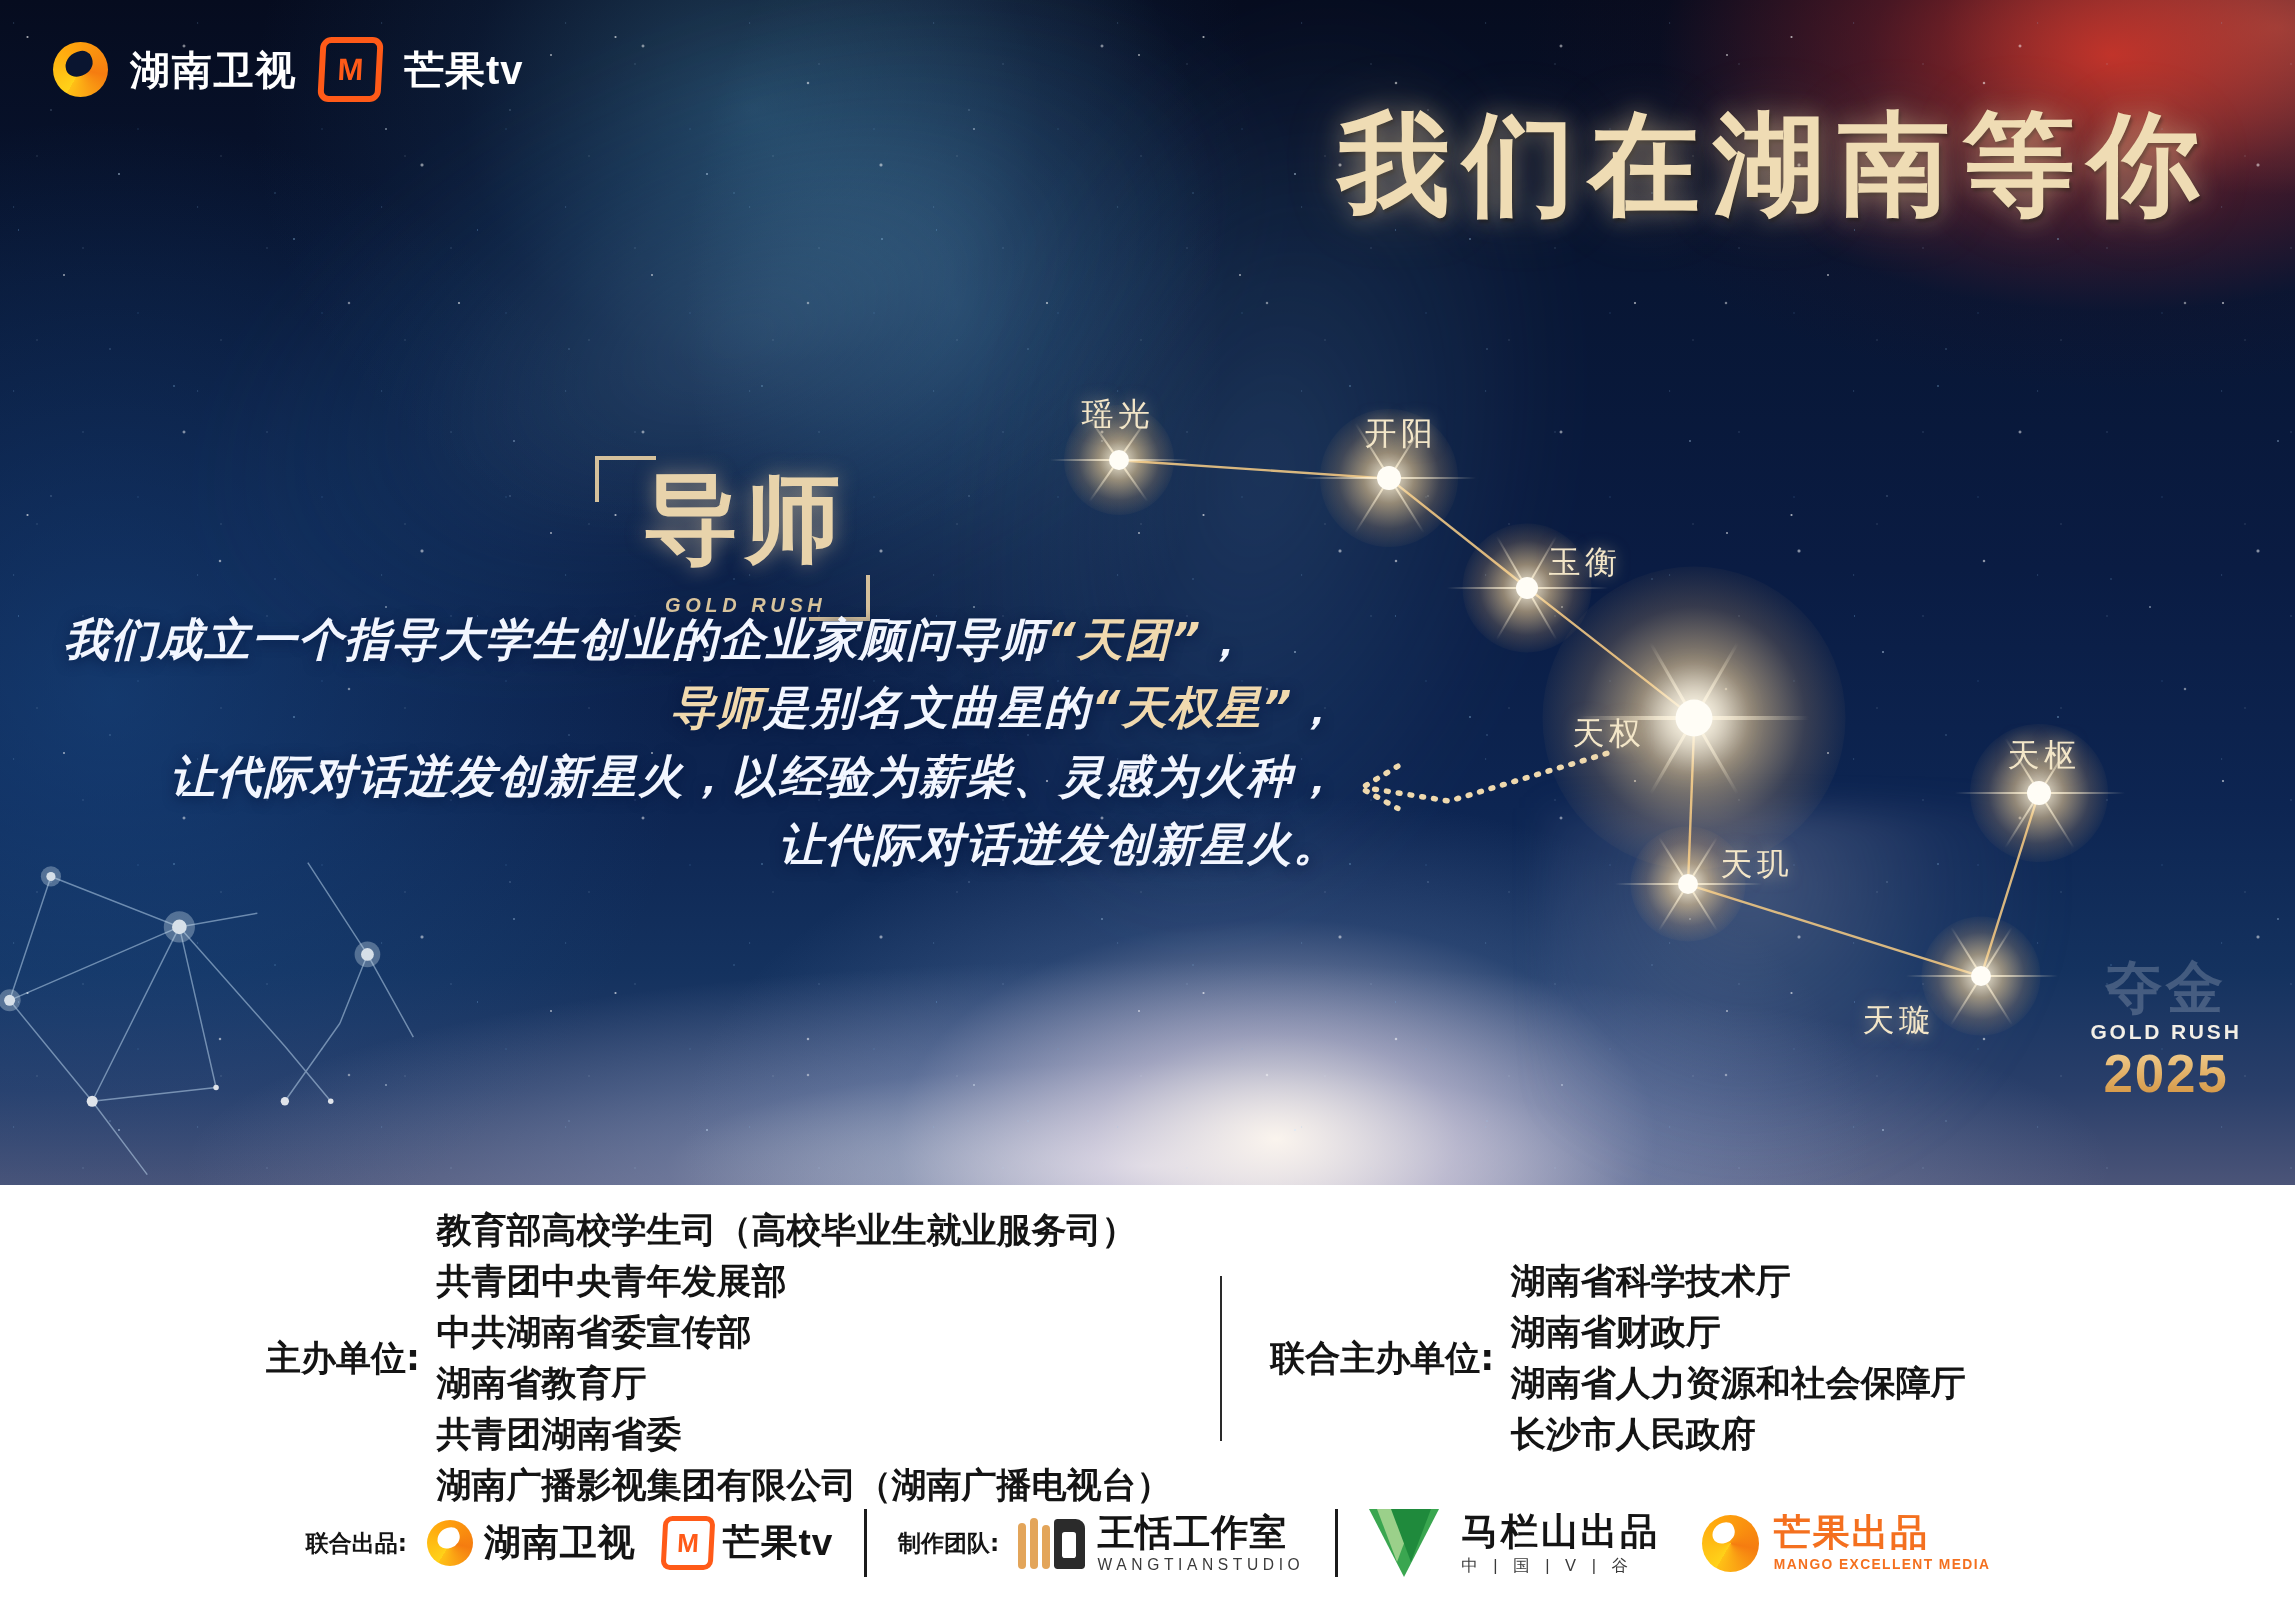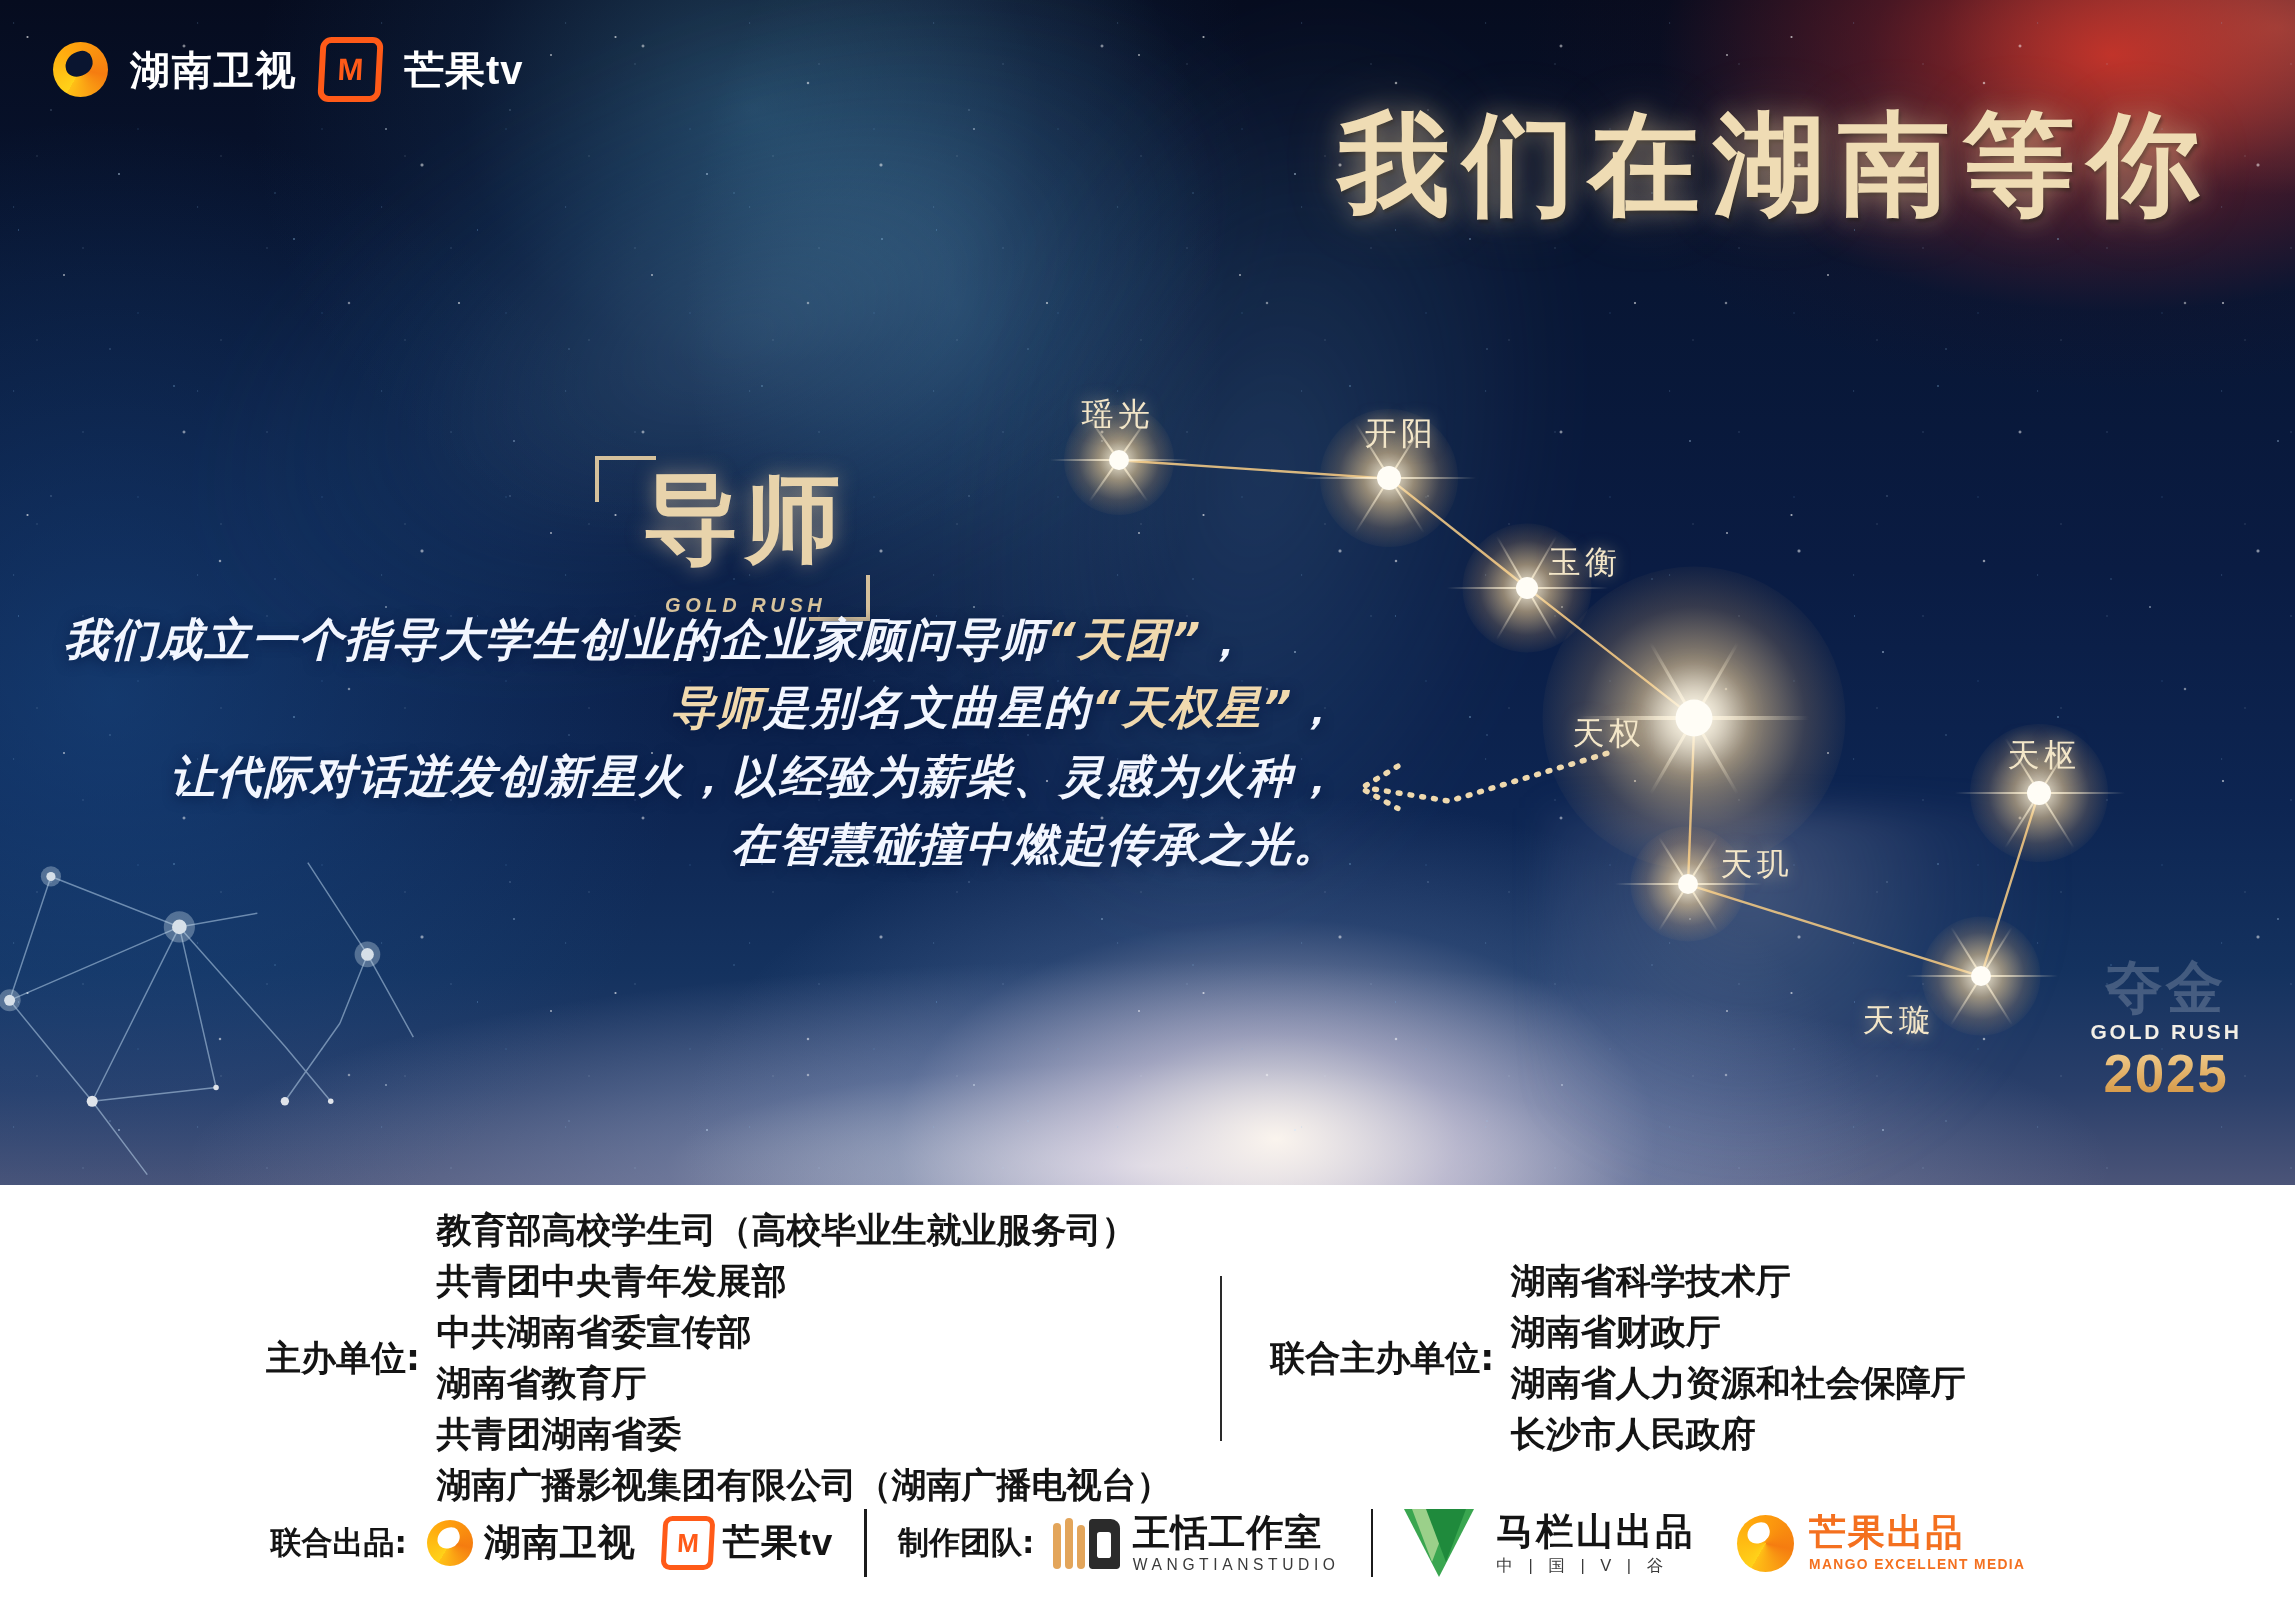--- a/index.html
+++ b/index.html
@@ -205,21 +205,21 @@
   .org-list div{
     font-size:35px;font-weight:600;color:#141414;line-height:1.46;white-space:nowrap;
     font-family:"DejaVu Sans","Liberation Sans",sans-serif;
   }
   .vdivider{width:2.8px;height:165px;background:#2a2a2a;margin:0 48px;}
 
   #footer-logos{
     position:absolute;left:0;top:303px;width:2296px;height:110px;
     display:flex;align-items:center;justify-content:center;gap:0;
   }
-  .flabel{font-size:31px;font-weight:700;color:#141414;white-space:nowrap;
+  .flabel{font-size:23px;font-weight:700;color:#141414;white-space:nowrap;
     font-family:"DejaVu Sans","Liberation Sans",sans-serif;}
   .fmango{
     width:46px;height:46px;border-radius:50%;
     background:conic-gradient(from 210deg,#ffd219,#ffa50d 35%,#f57c10 70%,#ffc116 100%);
     position:relative;flex:none;
   }
   .fmango::after{
     content:"";position:absolute;left:10px;top:8.3px;width:23px;height:20px;border-radius:60% 40% 55% 45%;
     background:#fff;transform:rotate(-18deg);
   }
@@ -386,21 +386,21 @@
     </div>
 
     <div id="copy">
       <div class="l1">
         <span>我们成立一个指导大学生创业的企业家顾问导师</span><span class="gold">“天团”</span><span>，</span>
       </div>
       <div>
         <span class="gold">导师</span><span>是别名文曲星的</span><span class="gold">“天权星”</span><span>，</span>
       </div>
       <div>让代际对话迸发创新星火，以经验为薪柴、灵感为火种，</div>
-      <div>在智慧碰撞中燃起传承之光。</div>
+      <div>让代际对话迸发创新星火。</div>
     </div>
 
     <div id="badge">
       <div class="cn">夺金</div>
       <div class="en">GOLD RUSH</div>
       <div class="yr">2025</div>
     </div>
   </div>
 
   <div id="footer">

